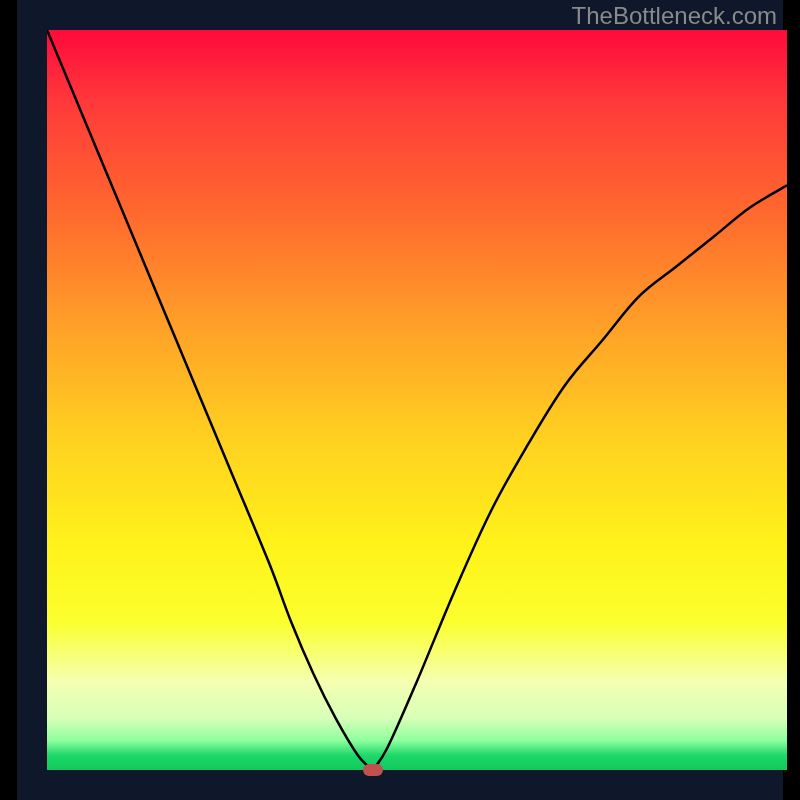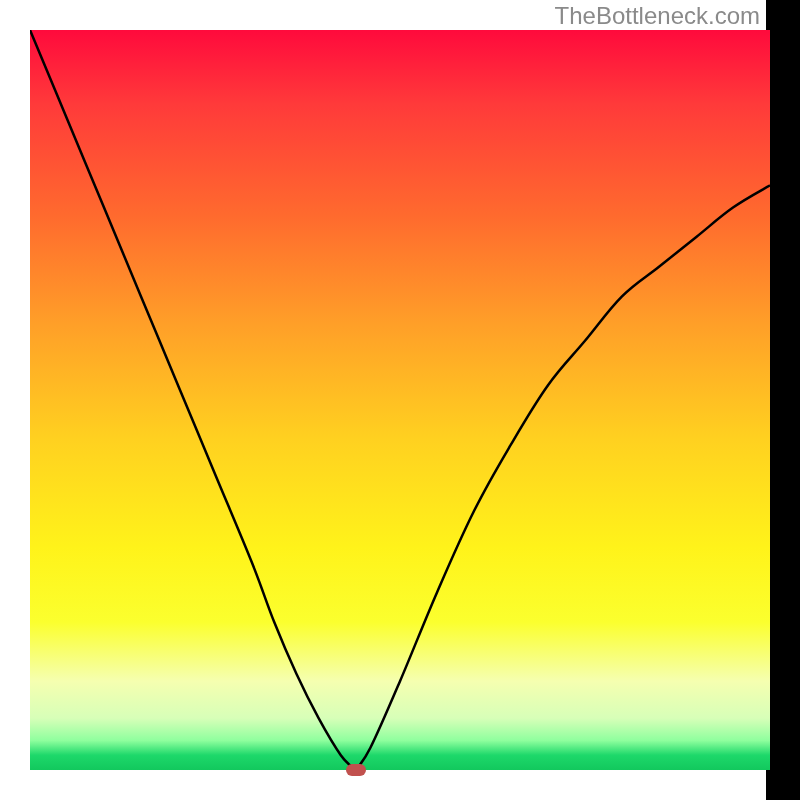--- a/index.html
+++ b/index.html
@@ -7,21 +7,22 @@
     padding: 0;
     width: 800px;
     height: 800px;
     background: #000;
     font-family: Arial, Helvetica, sans-serif;
   }
   .wrapper {
     position: relative;
     width: 766px;
     height: 800px;
-    background: #ffffff;
+    background: #0f172a;
+    margin-left: 17px;
   }
   .watermark {
     position: absolute;
     top: 2px;
     right: 6px;
     color: #8a8a8a;
     font-size: 24px;
     font-weight: 500;
     z-index: 10;
   }

